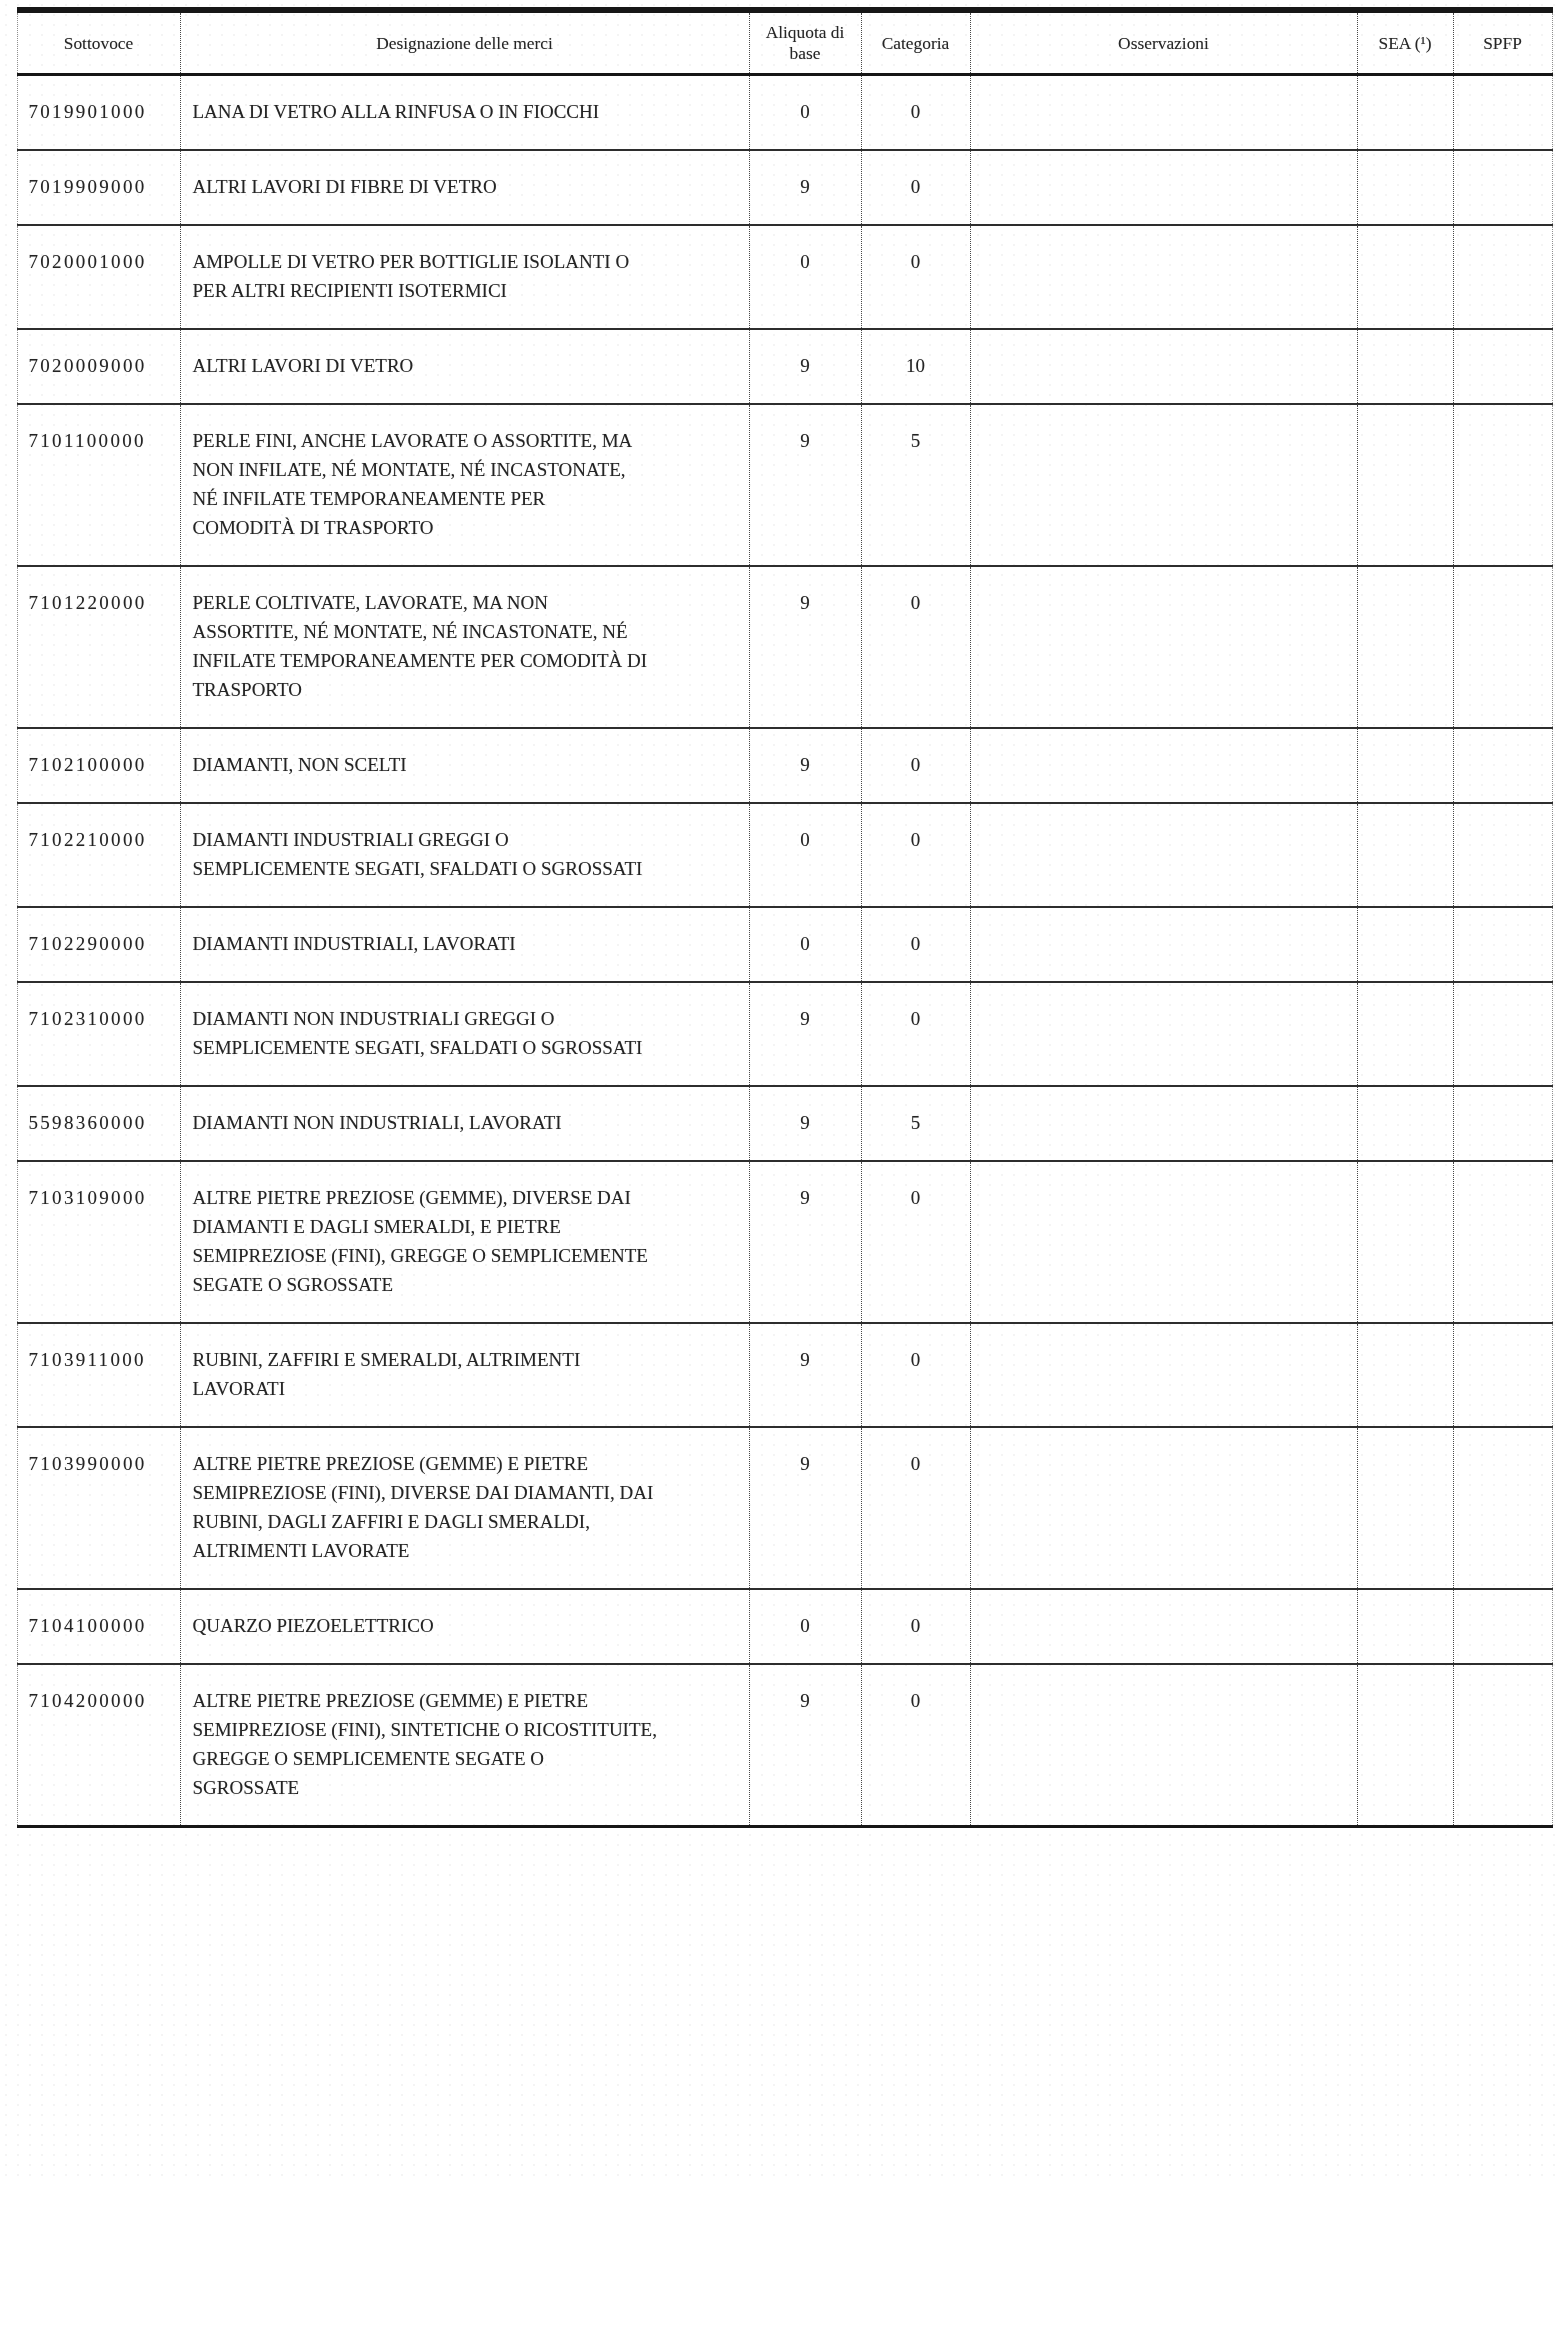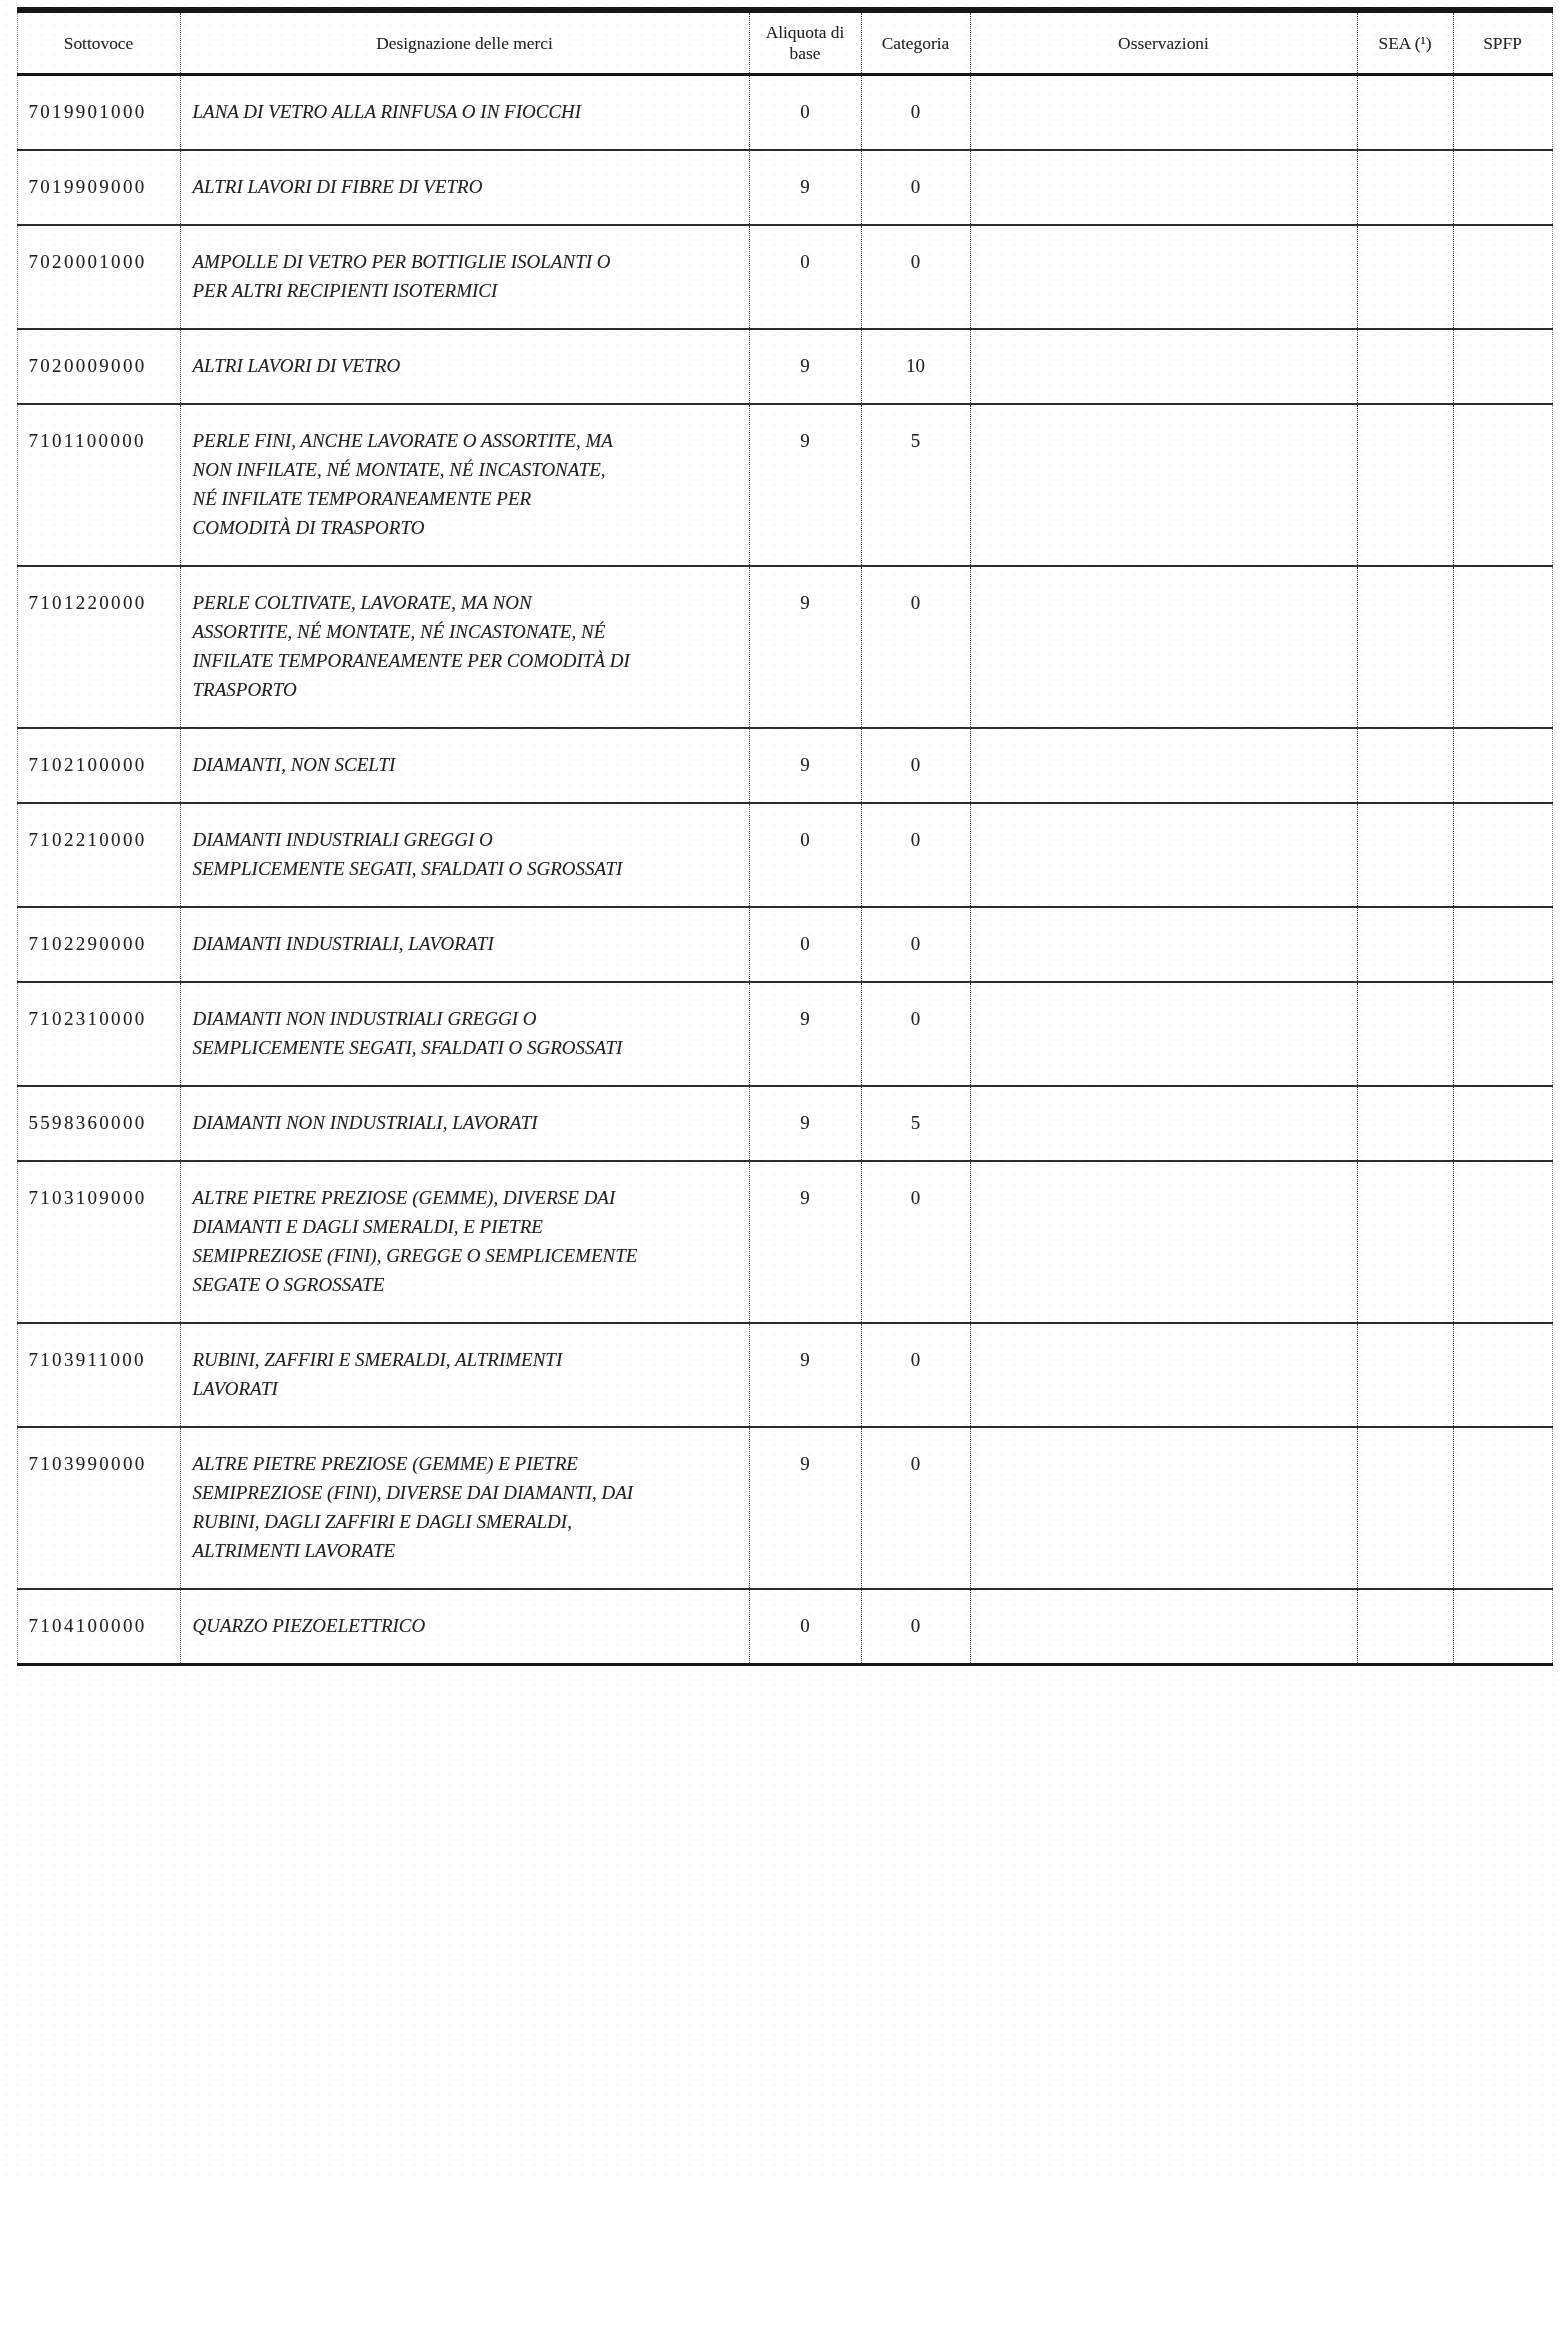--- a/index.html
+++ b/index.html
@@ -71,21 +71,20 @@
   td.code {
     padding-left: 11px;
     padding-right: 3.7px;
     letter-spacing: 2.3px;
     white-space: nowrap;
   }
   td.desc {
     padding-left: 12px;
     padding-right: 5.5px;
     white-space: pre-line;
-    font-style: italic;
   }
   td.num {
     text-align: center;
     padding-left: 1.8px;
     padding-right: 1.8px;
   }
   td.obs {
     padding-left: 5.5px;
     padding-right: 5.5px;
   }
@@ -260,16 +259,28 @@
         </tr>
         <tr>
           <td class="code">7104100000</td>
           <td class="desc">QUARZO PIEZOELETTRICO</td>
           <td class="num">0</td>
           <td class="num">0</td>
           <td class="obs"></td>
           <td class="obs"></td>
           <td class="obs"></td>
         </tr>
+        <tr>
+          <td class="code">7104200000</td>
+          <td class="desc">ALTRE PIETRE PREZIOSE (GEMME) E PIETRE
+SEMIPREZIOSE (FINI), SINTETICHE O RICOSTITUITE,
+GREGGE O SEMPLICEMENTE SEGATE O
+SGROSSATE</td>
+          <td class="num">9</td>
+          <td class="num">0</td>
+          <td class="obs"></td>
+          <td class="obs"></td>
+          <td class="obs"></td>
+        </tr>
       </tbody>
   </table>
 </div>
 
 
 </body></html>

